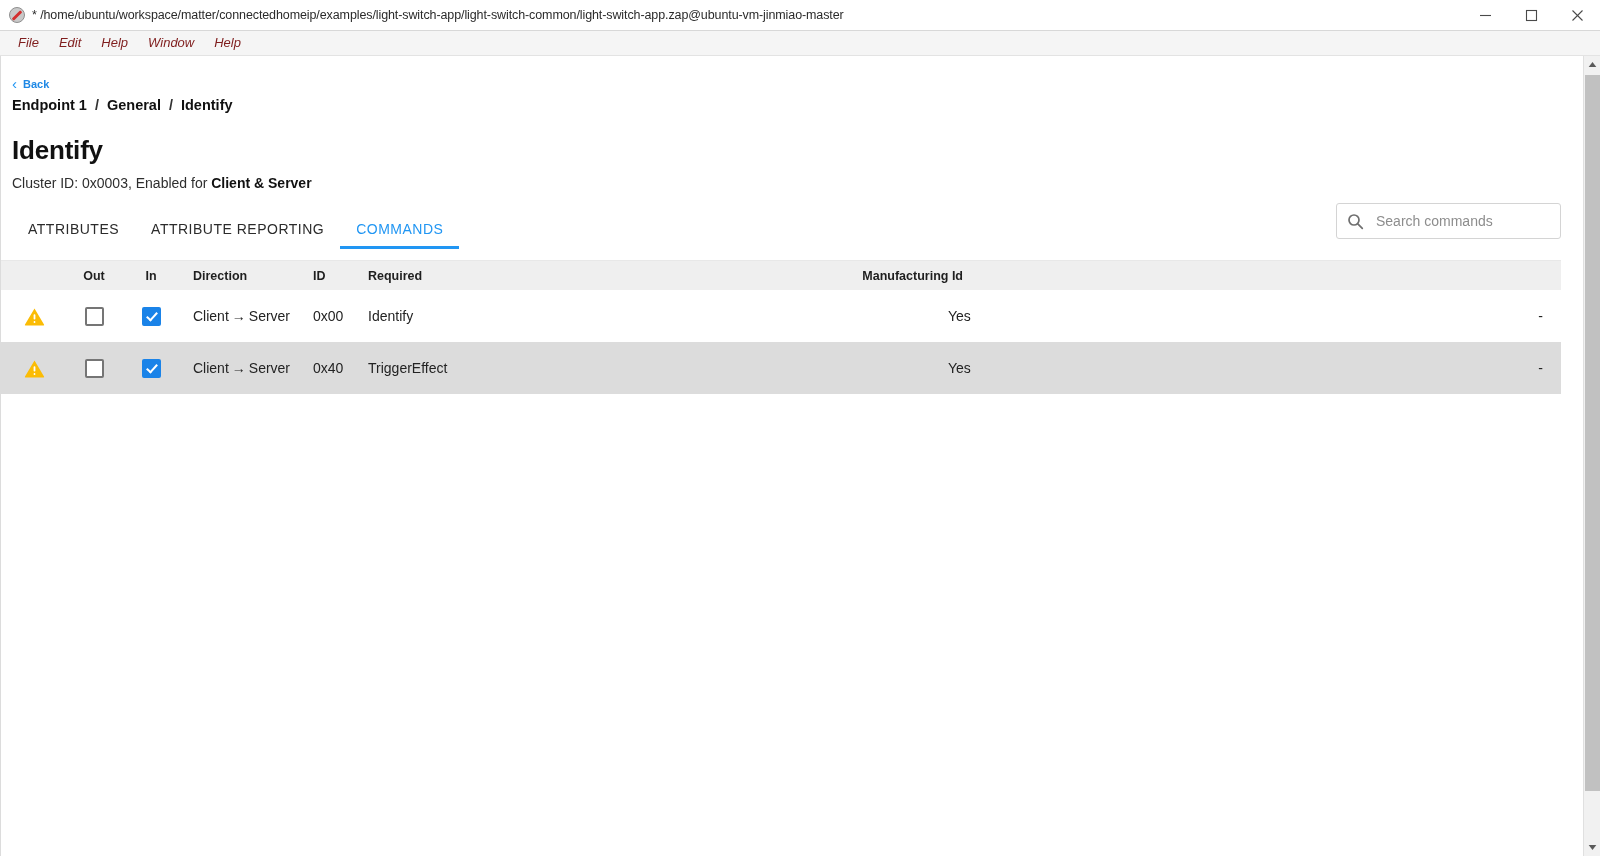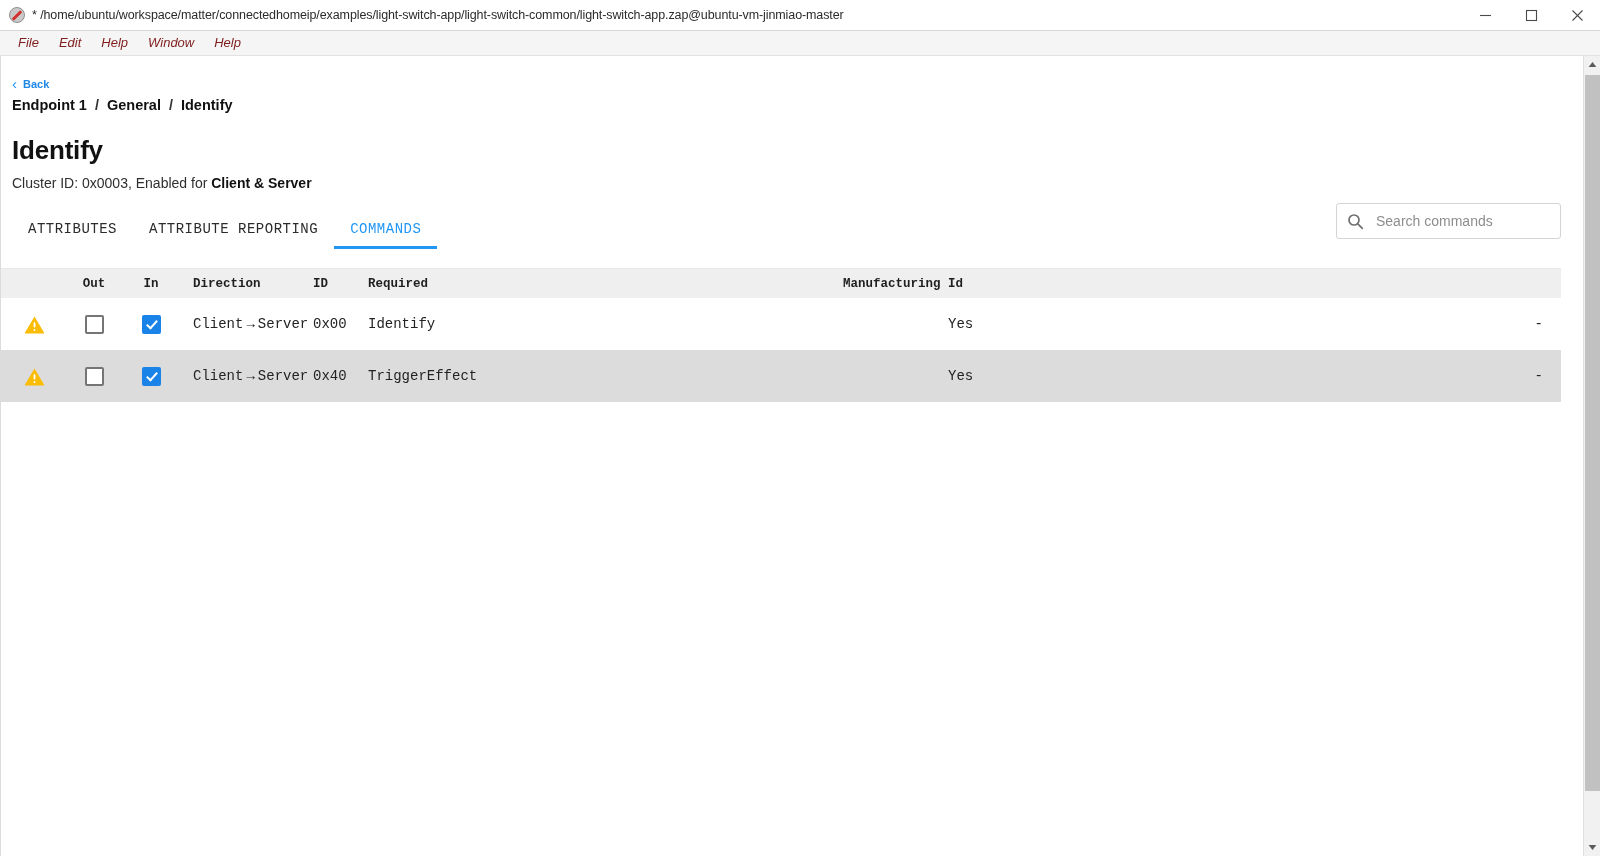--- a/index.html
+++ b/index.html
@@ -181,41 +181,39 @@
     background: transparent;
   }
   .search-input::placeholder { color: #8d8d8d; }
 
   
   .tabs {
     margin: 24px 0 0 11px;
     display: flex;
     align-items: flex-end;
     height: 34px;
-    font-family: Liberation Mono, monospace;
   }
   .tab {
     font-size: 14px;
     letter-spacing: 0.5px;
     color: #2b2b2b;
     padding: 0 16px 9px 16px;
     border-bottom: 3px solid transparent;
     white-space: nowrap;
   }
   .tab.active {
     color: #2196f3;
     border-bottom-color: #2196f3;
   }
 
   
   .table {
-    margin-top: 19px;
+    margin-top: 11px;
     width: 1560px;
     border-top: 1px solid #e8e8e8;
-    font-family: Liberation Mono, monospace;
   }
   .trow {
     display: flex;
     align-items: center;
     height: 29px;
     font-size: 13px;
   }
   .thead {
     background: #efefef;
     color: #1f1f1f;

